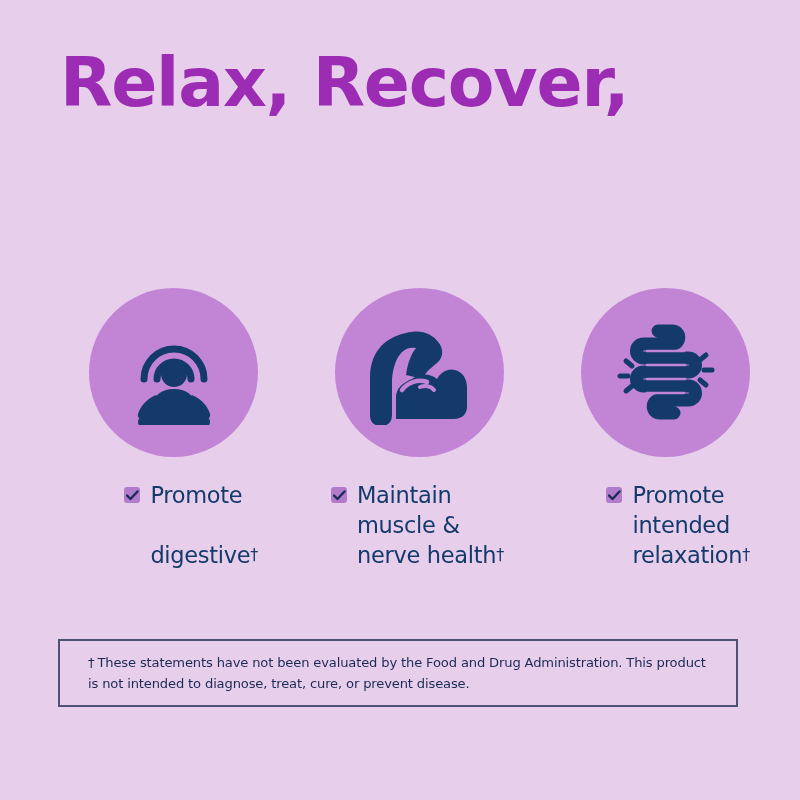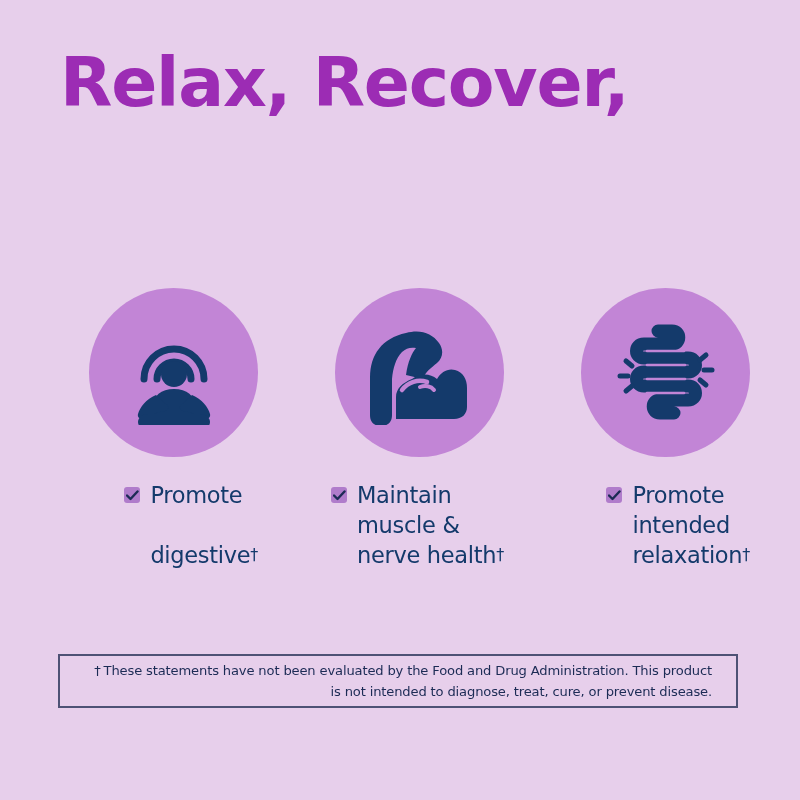--- a/index.html
+++ b/index.html
@@ -85,28 +85,27 @@
     line-height: 30px;
     font-weight: 400;
     letter-spacing: -0.3px;
   }
   .benefit-label .dag { font-size: 16px; vertical-align: 3px; }
 
   
   .disclaimer {
     position: absolute;
     left: 58px;
-    top: 654px;
+    top: 639px;
     width: 680px;
-    height: 54px;
+    height: 68px;
     border: 2px solid #4e5275;
     box-sizing: border-box;
     display: flex;
     align-items: center;
-    text-align: right;
   }
   .disclaimer-text {
     color: #1c2b55;
     font-family: "DejaVu Sans", sans-serif;
     font-size: 13.1px;
     line-height: 21px;
     padding: 0 24px 0 28px;
     letter-spacing: -0.15px;
   }
   .disclaimer-text .dag2 { margin-right: 3px; }

